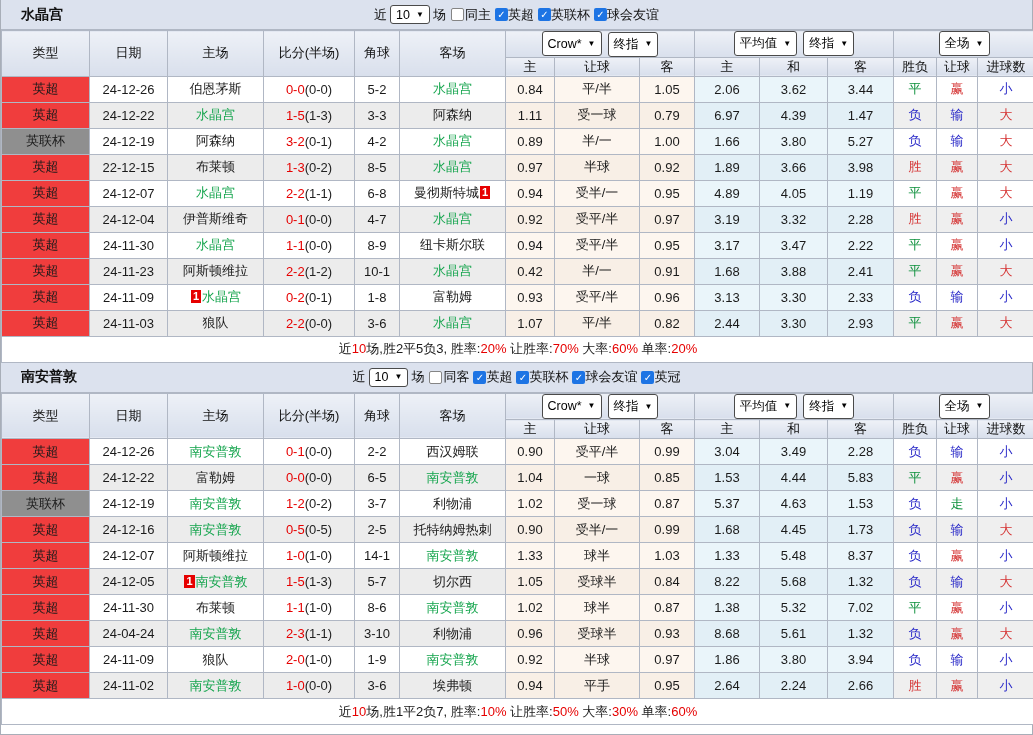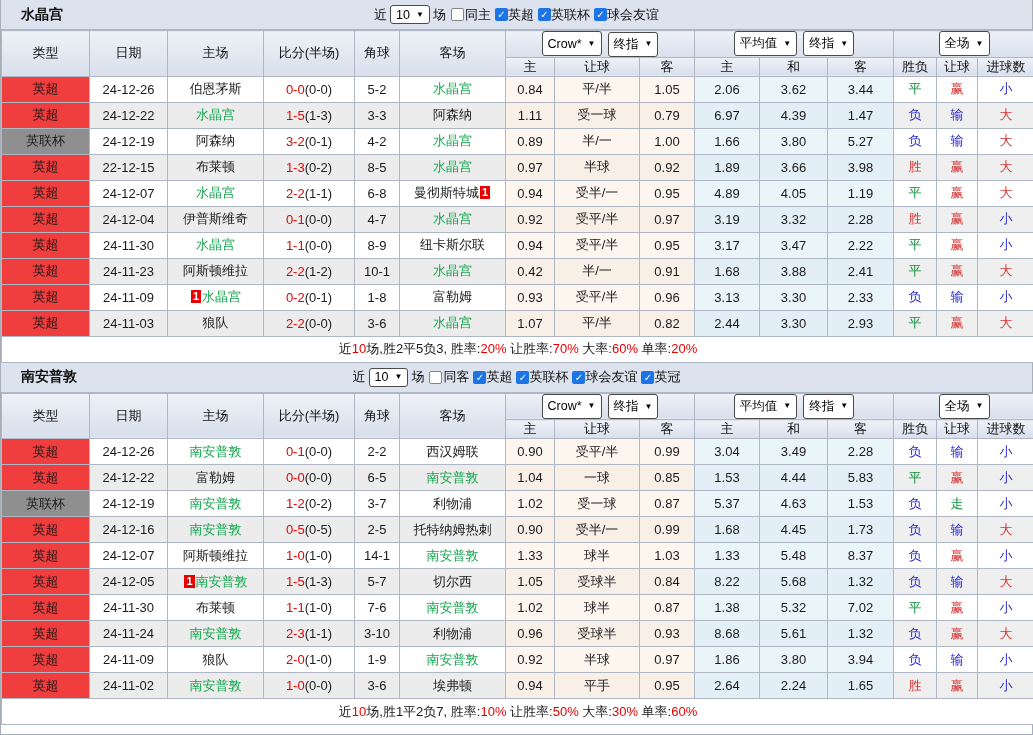--- a/index.html
+++ b/index.html
@@ -501,35 +501,35 @@
               <td class="avg">1.32</td>
               <td class="res" style="color: rgb(42, 42, 200);">负</td>
               <td class="res" style="color: rgb(42, 42, 200);">输</td>
               <td class="res" style="color: rgb(213, 51, 51);">大</td>
             </tr>
             <tr class="r0">
               <td class="type" style="background: rgb(240, 61, 61);">英超</td>
               <td class="plain">24-11-30</td>
               <td class="plain team"><span>布莱顿</span></td>
               <td class="plain"><span class="score-main">1-1</span><span class="score-half">(1-0)</span></td>
-              <td class="plain">7-6</td>
+              <td class="plain">8-6</td>
               <td class="plain team"><span style="color: rgb(19, 164, 76);">南安普敦</span></td>
               <td class="odds">1.02</td>
               <td class="odds">球半</td>
               <td class="odds">0.87</td>
               <td class="avg">1.38</td>
               <td class="avg">5.32</td>
               <td class="avg">7.02</td>
               <td class="res" style="color: rgb(11, 143, 58);">平</td>
               <td class="res" style="color: rgb(213, 51, 51);">赢</td>
               <td class="res" style="color: rgb(42, 42, 200);">小</td>
             </tr>
             <tr class="r1">
               <td class="type" style="background: rgb(240, 61, 61);">英超</td>
-              <td class="plain">24-11-24</td>
+              <td class="plain">24-04-24</td>
               <td class="plain team"><span style="color: rgb(19, 164, 76);">南安普敦</span></td>
               <td class="plain"><span class="score-main">2-3</span><span class="score-half">(1-1)</span></td>
               <td class="plain">3-10</td>
               <td class="plain team"><span>利物浦</span></td>
               <td class="odds">0.96</td>
               <td class="odds">受球半</td>
               <td class="odds">0.93</td>
               <td class="avg">8.68</td>
               <td class="avg">5.61</td>
               <td class="avg">1.32</td>
@@ -559,21 +559,21 @@
               <td class="plain">24-11-02</td>
               <td class="plain team"><span style="color: rgb(19, 164, 76);">南安普敦</span></td>
               <td class="plain"><span class="score-main">1-0</span><span class="score-half">(0-0)</span></td>
               <td class="plain">3-6</td>
               <td class="plain team"><span>埃弗顿</span></td>
               <td class="odds">0.94</td>
               <td class="odds">平手</td>
               <td class="odds">0.95</td>
               <td class="avg">2.64</td>
               <td class="avg">2.24</td>
-              <td class="avg">1.65</td>
+              <td class="avg">2.66</td>
               <td class="res" style="color: rgb(213, 51, 51);">胜</td>
               <td class="res" style="color: rgb(213, 51, 51);">赢</td>
               <td class="res" style="color: rgb(42, 42, 200);">小</td>
             </tr>
             <tr>
               <td colspan="15" class="summary"><span class="">近</span><span class="red">10</span><span class="">场,胜1平2负7, 胜率:</span><span class="red">10%</span><span class=""> 让胜率:</span><span class="red">50%</span><span class=""> 大率:</span><span class="red">30%</span><span class=""> 单率:</span><span class="red">60%</span></td>
             </tr>
           </tbody>
         </table>
       </div>

